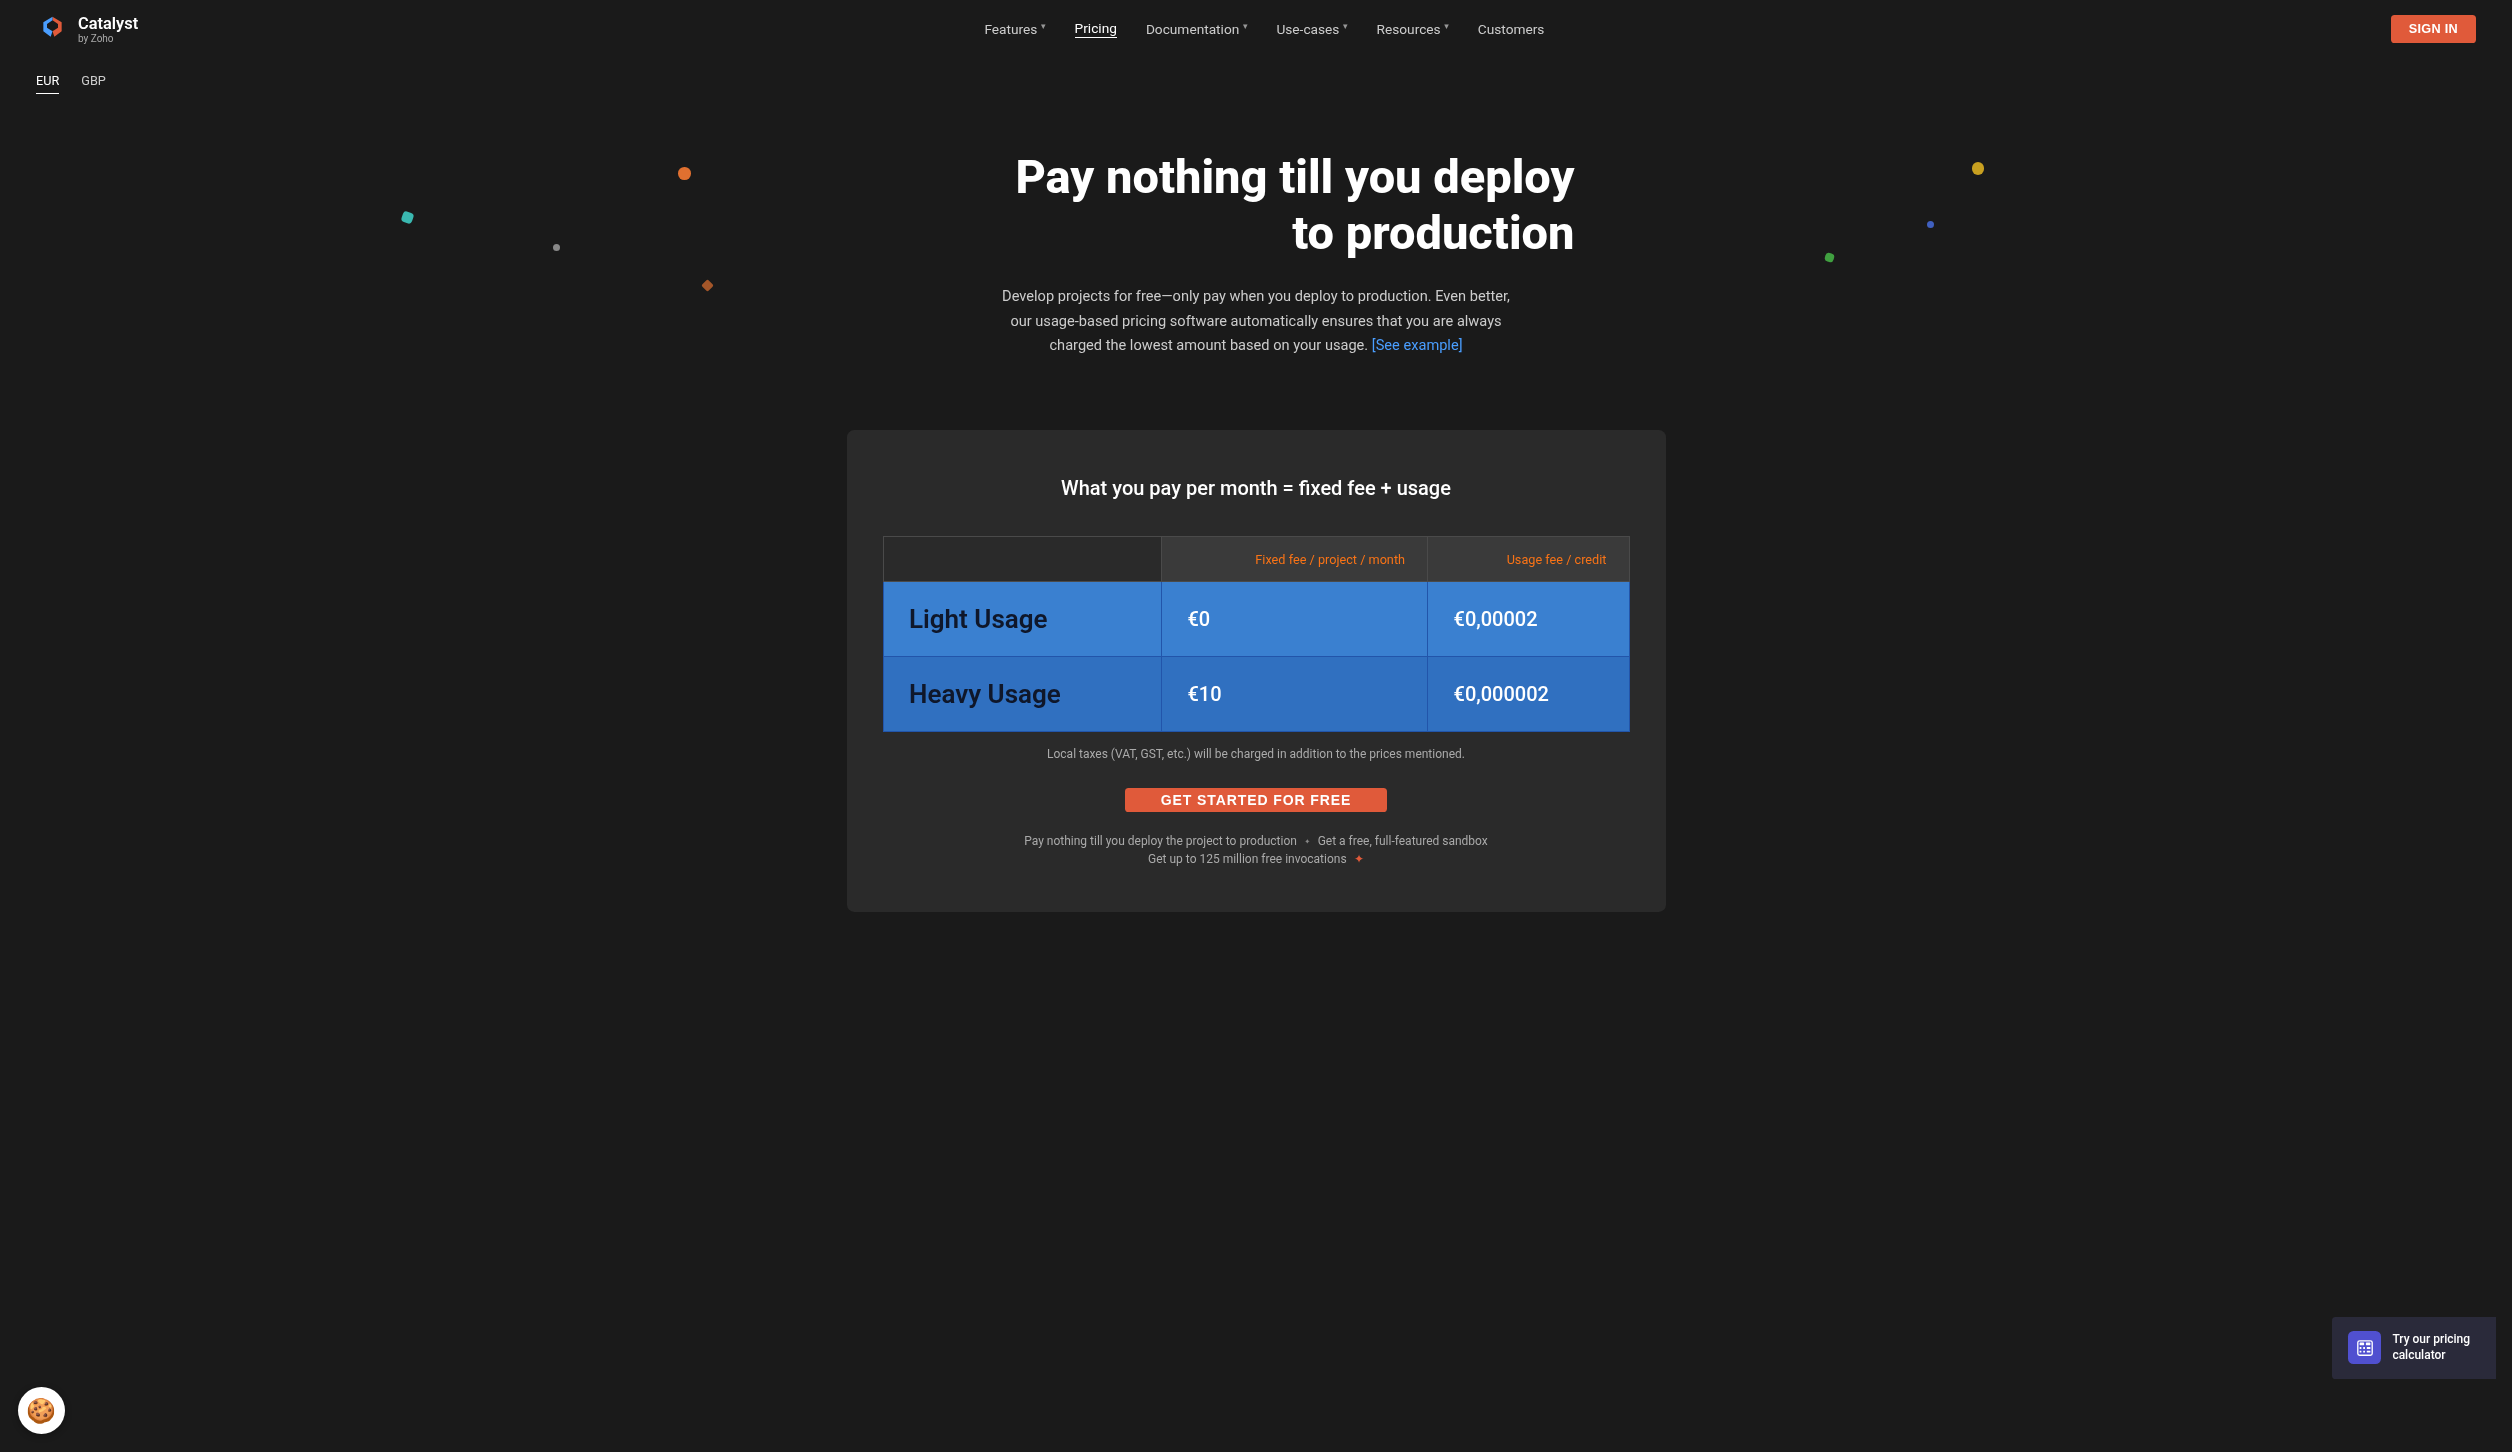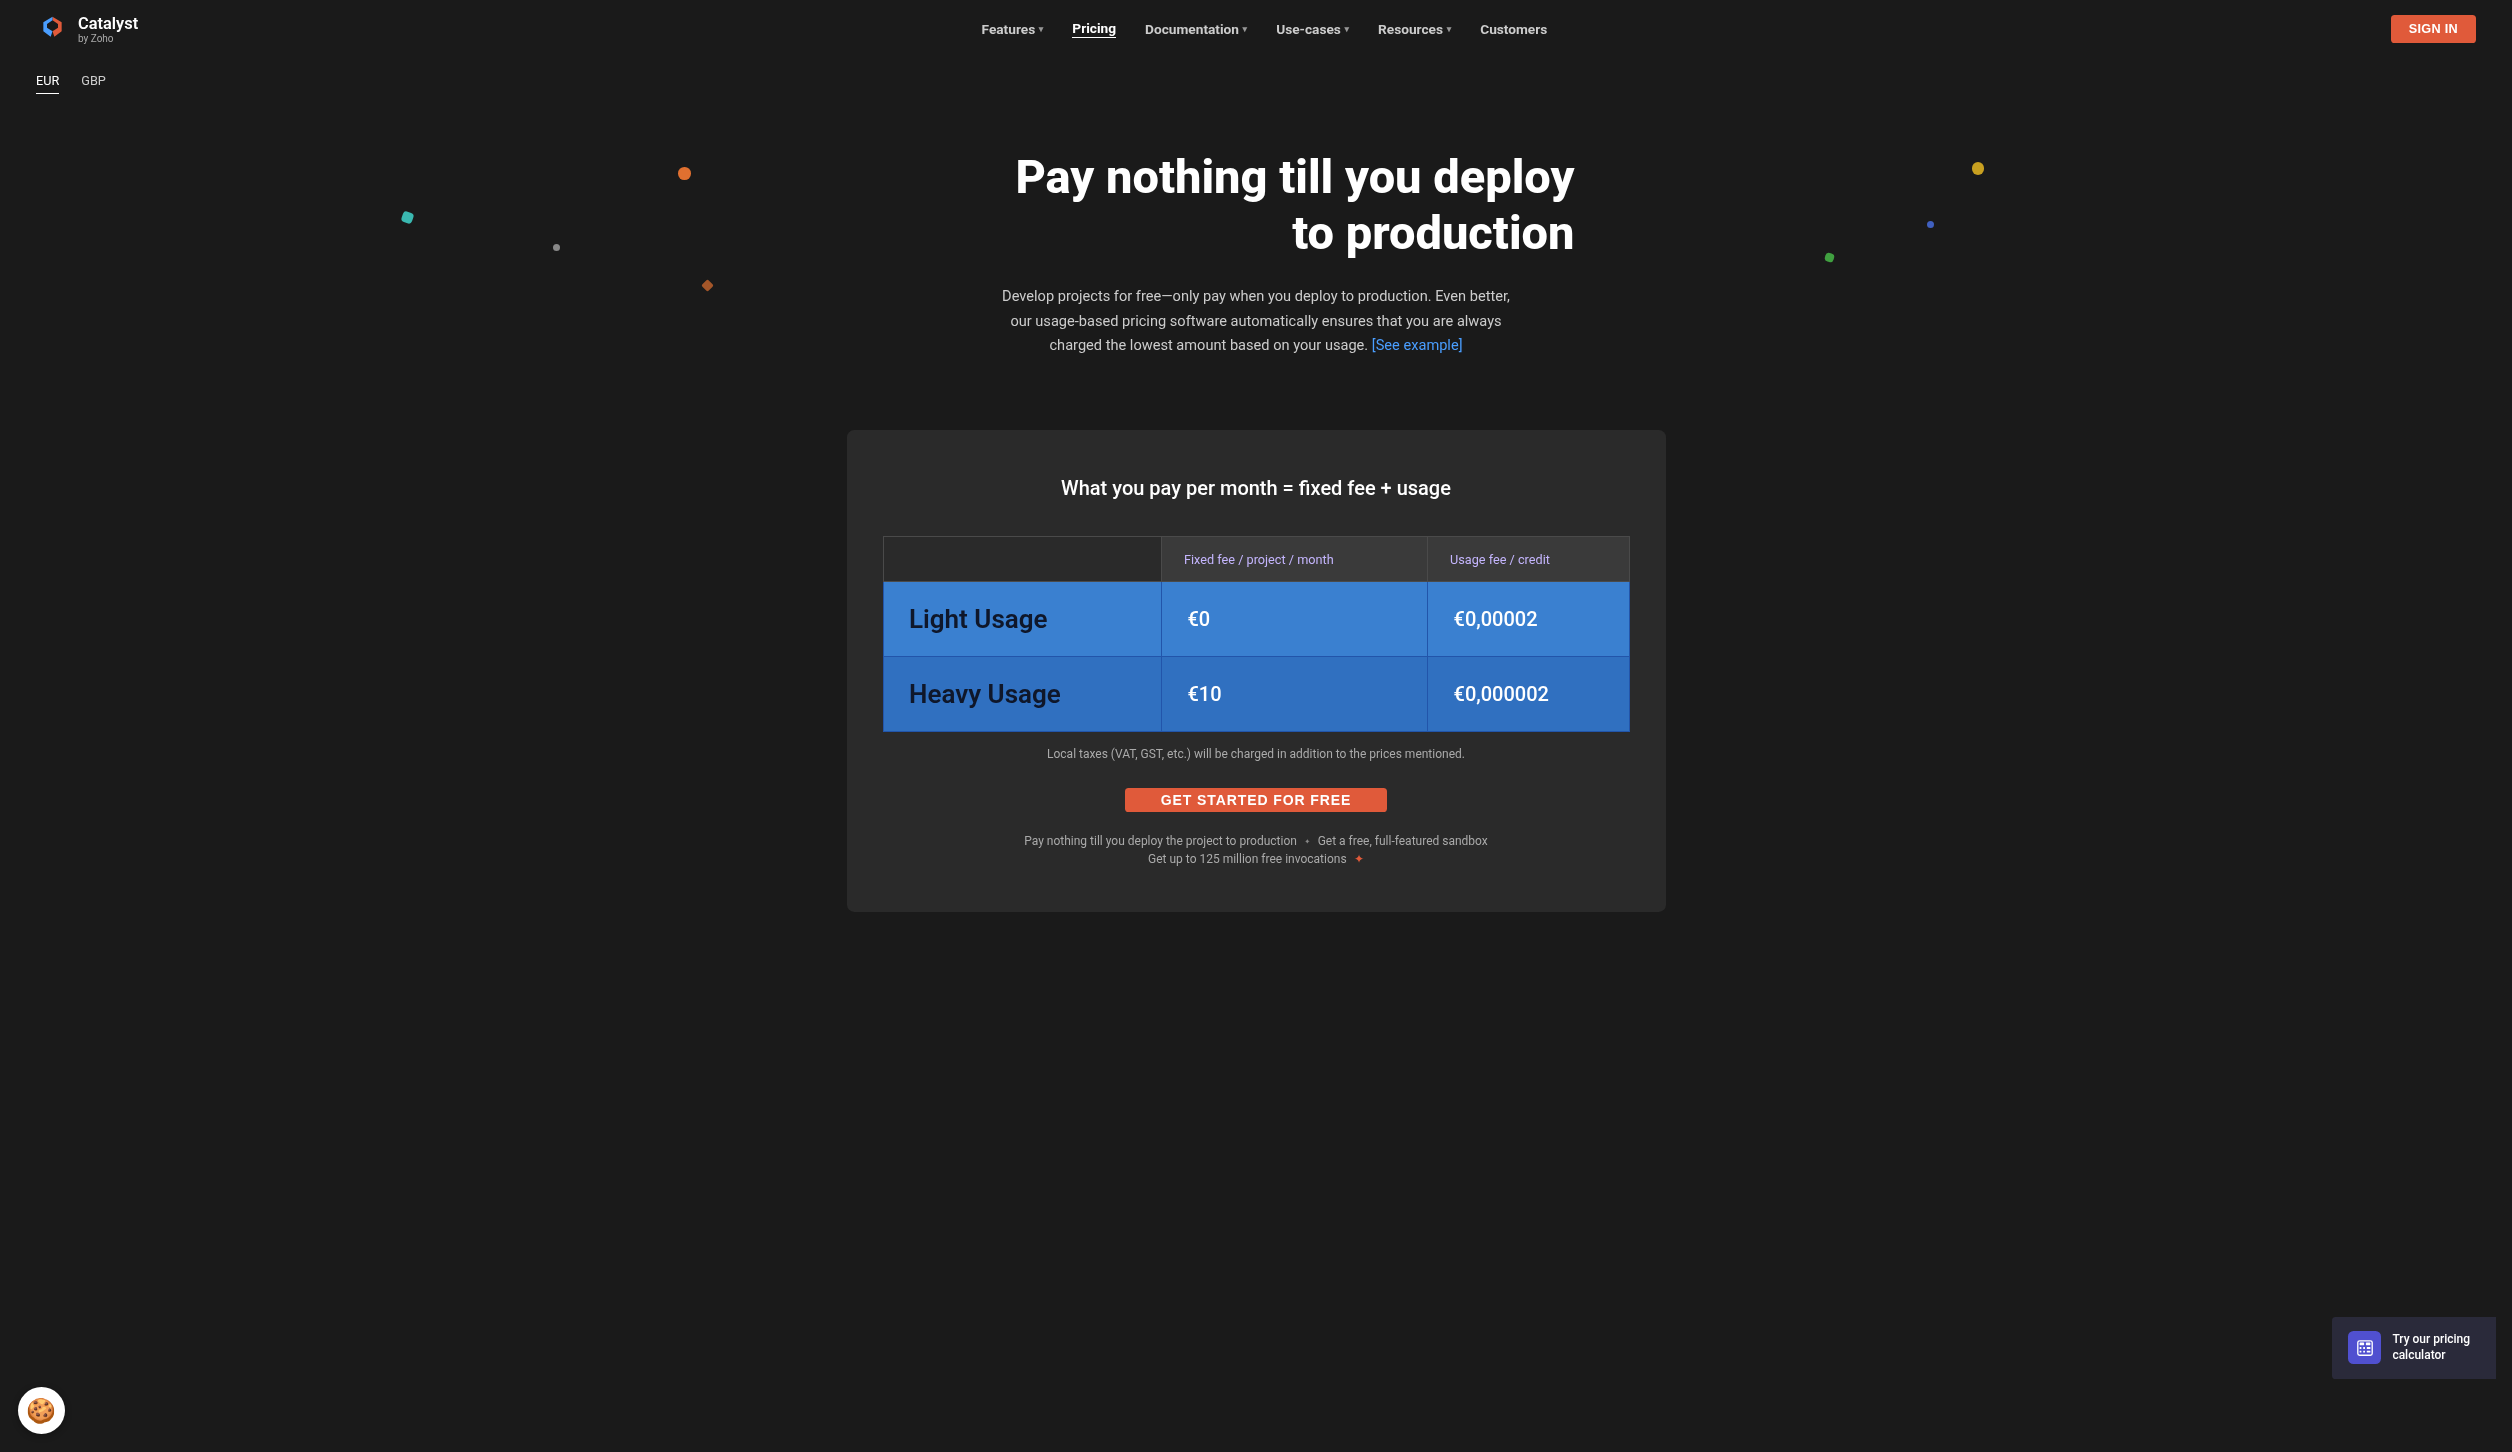--- a/index.html
+++ b/index.html
@@ -49,23 +49,22 @@
       display: flex;
       align-items: center;
       gap: 29px;
       list-style: none;
     }
     .nav-links li a {
       color: #ccc;
       text-decoration: none;
       font-size: 13.7px;
       display: flex;
-      align-items: center;
+      align-items: flex-start;
       gap: 3.6px;
-      font-weight: bold;
     }
     .nav-links li a.active {
       color: #fff;
       border-bottom: 1.8px solid #fff;
       padding-bottom: 1.8px;
     }
     .nav-links li a .chevron {
       font-size: 9px;
       opacity: 0.7;
     }
@@ -156,25 +155,25 @@
     }
 
     
     .pricing-table {
       width: 100%;
       border-collapse: collapse;
       margin-bottom: 14.6px;
     }
     .pricing-table thead tr th {
       background: #3a3a3a;
-      color: #c4b5fd;
+      color: #f97316;
       font-size: 12.7px;
       font-weight: 400;
       padding: 14.6px 22px;
-      text-align: left;
+      text-align: right;
       border: 0.9px solid #4a4a4a;
     }
     .pricing-table thead tr th:first-child {
       background: transparent;
       border-color: #4a4a4a;
     }
     .pricing-table tbody tr td {
       padding: 22px 25.5px;
       border: 1.8px solid #2255aa;
     }

